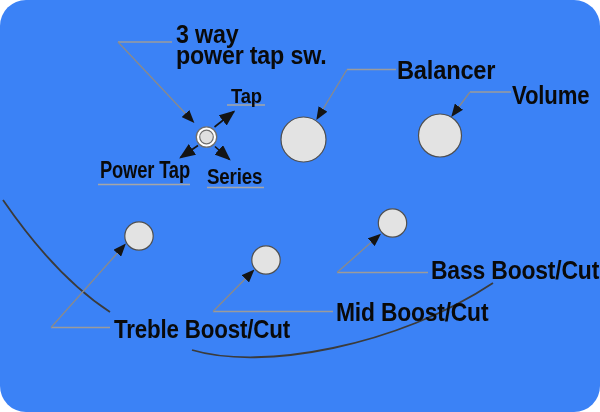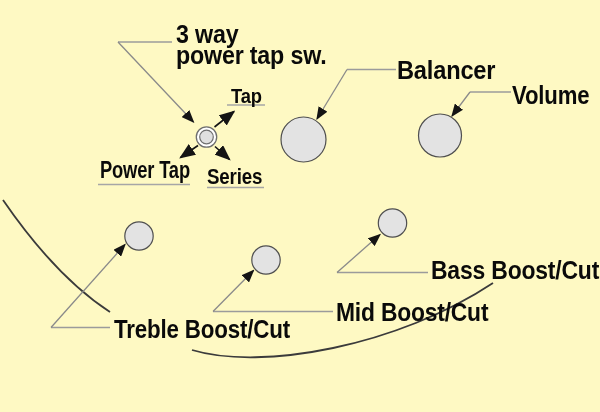--- a/index.html
+++ b/index.html
@@ -1,21 +1,22 @@
 <!DOCTYPE html>
 <html><head>
 <meta charset="utf-8">
 <style>
   html,body{margin:0;padding:0;background:#fff;}
   #stage{
     position:relative;
     width:600px;height:412px;
-    background:#fef9c3;
+    background:#3b82f6;
     overflow:hidden;
     font-family:"Liberation Sans", sans-serif;
+    border-radius:26px;
   }
   #diagram-svg{position:absolute;left:0;top:0;}
   .label{
     position:absolute;
     font-weight:bold;
     color:#0a0a0a;
     white-space:nowrap;
     line-height:1;
     transform-origin:0 0;
     letter-spacing:-0.2px;

